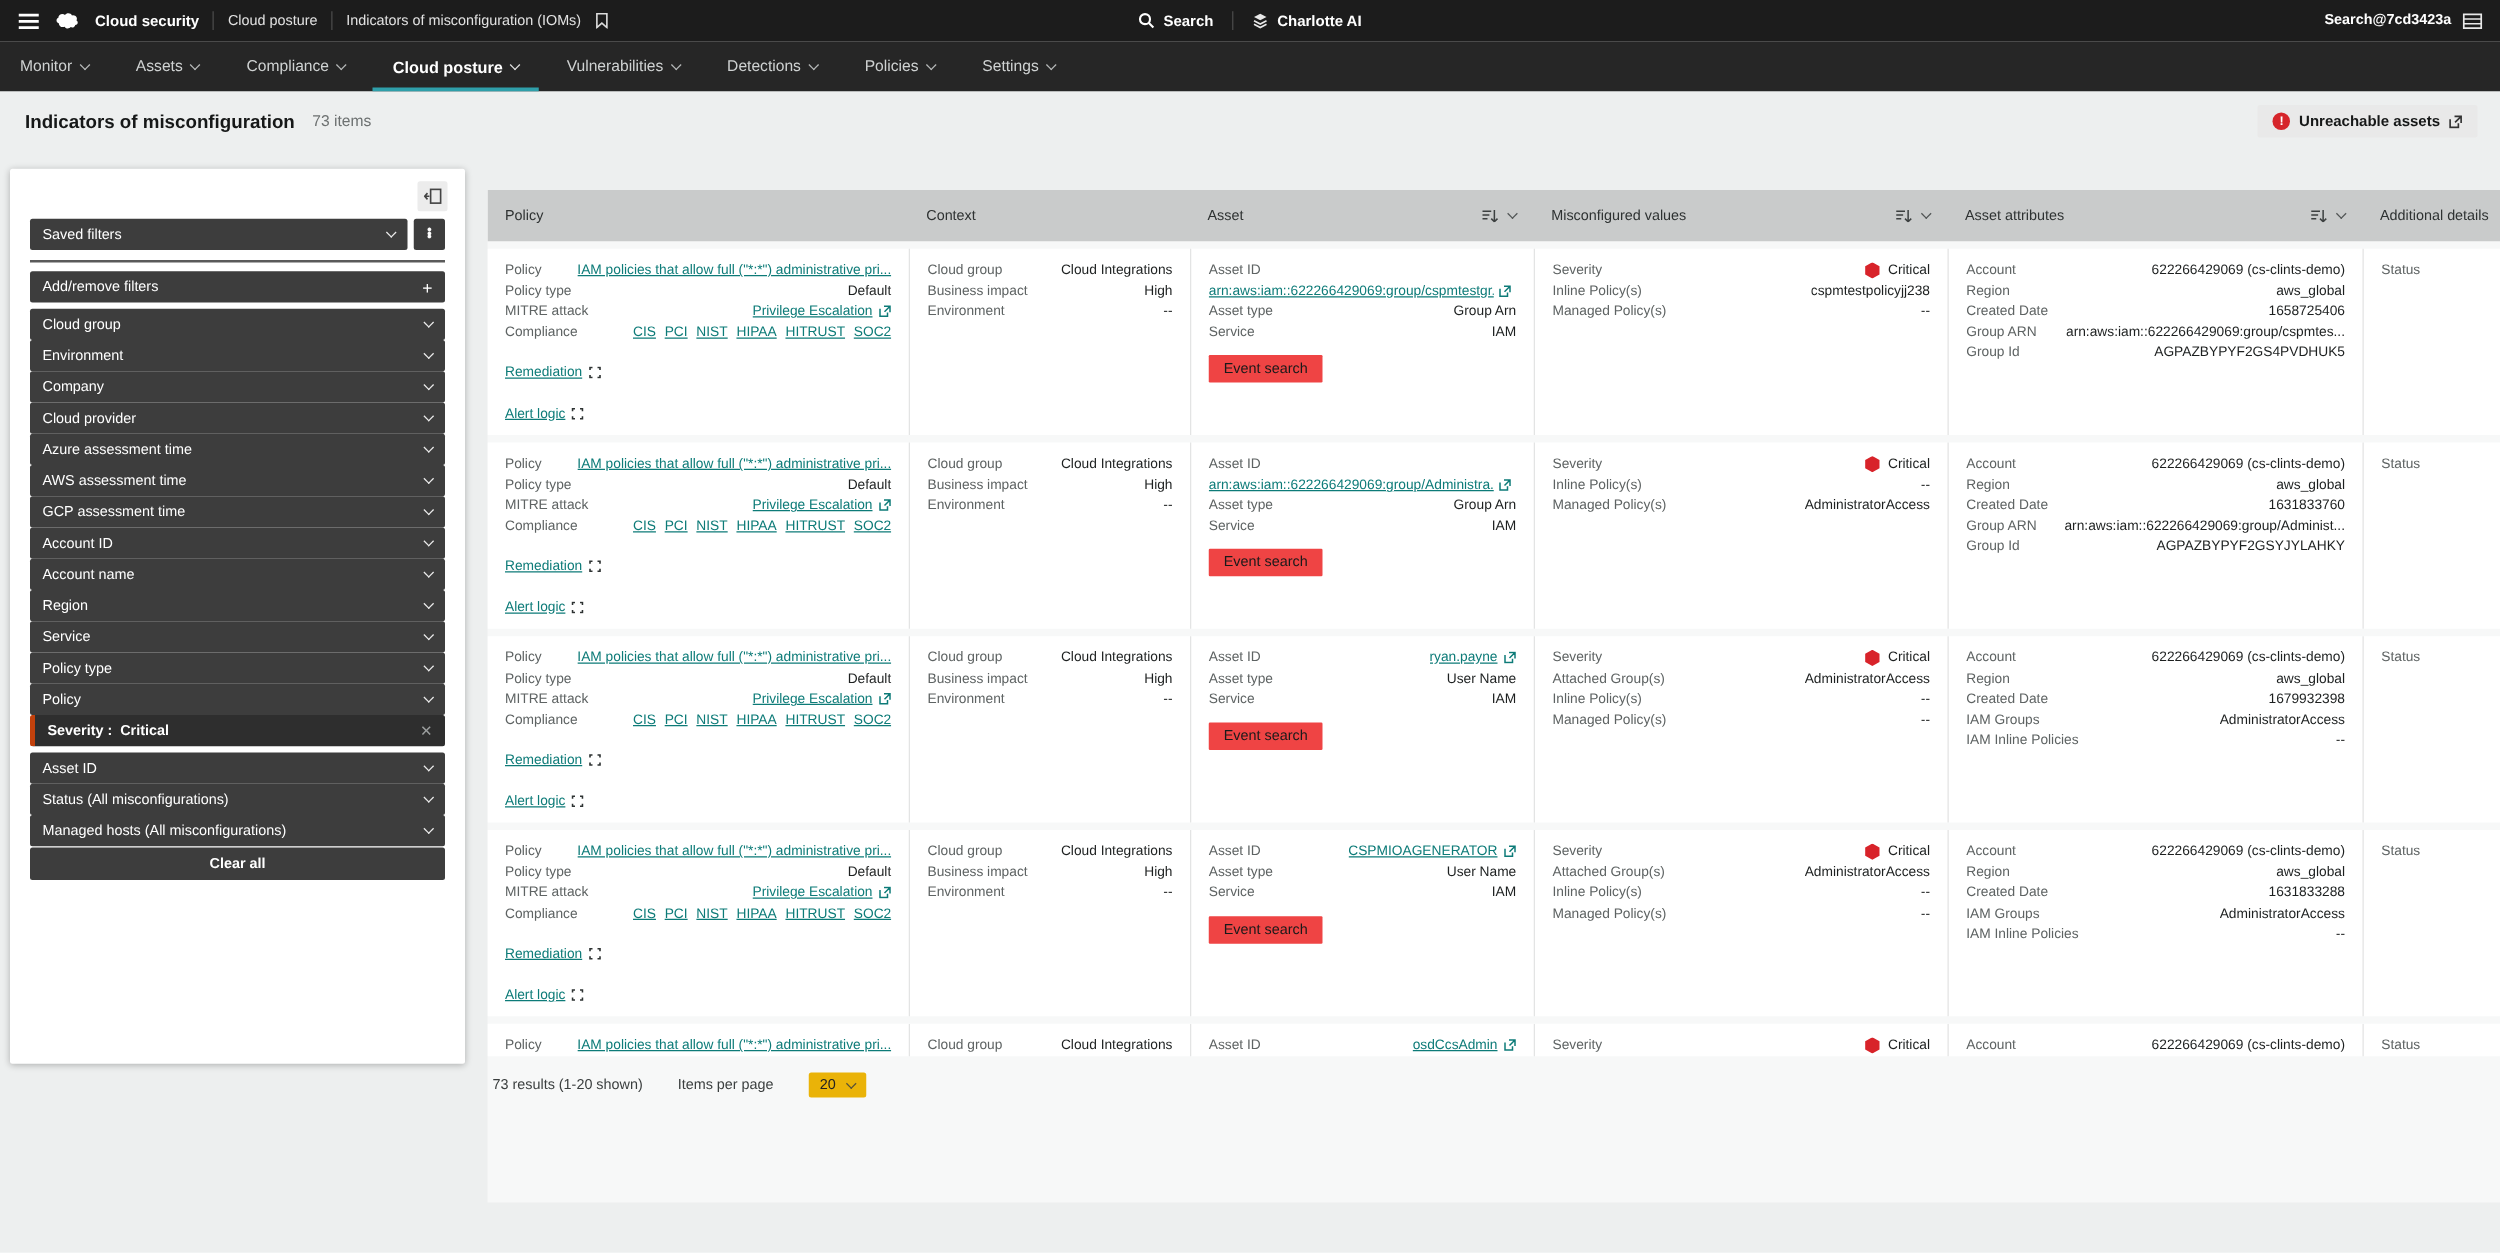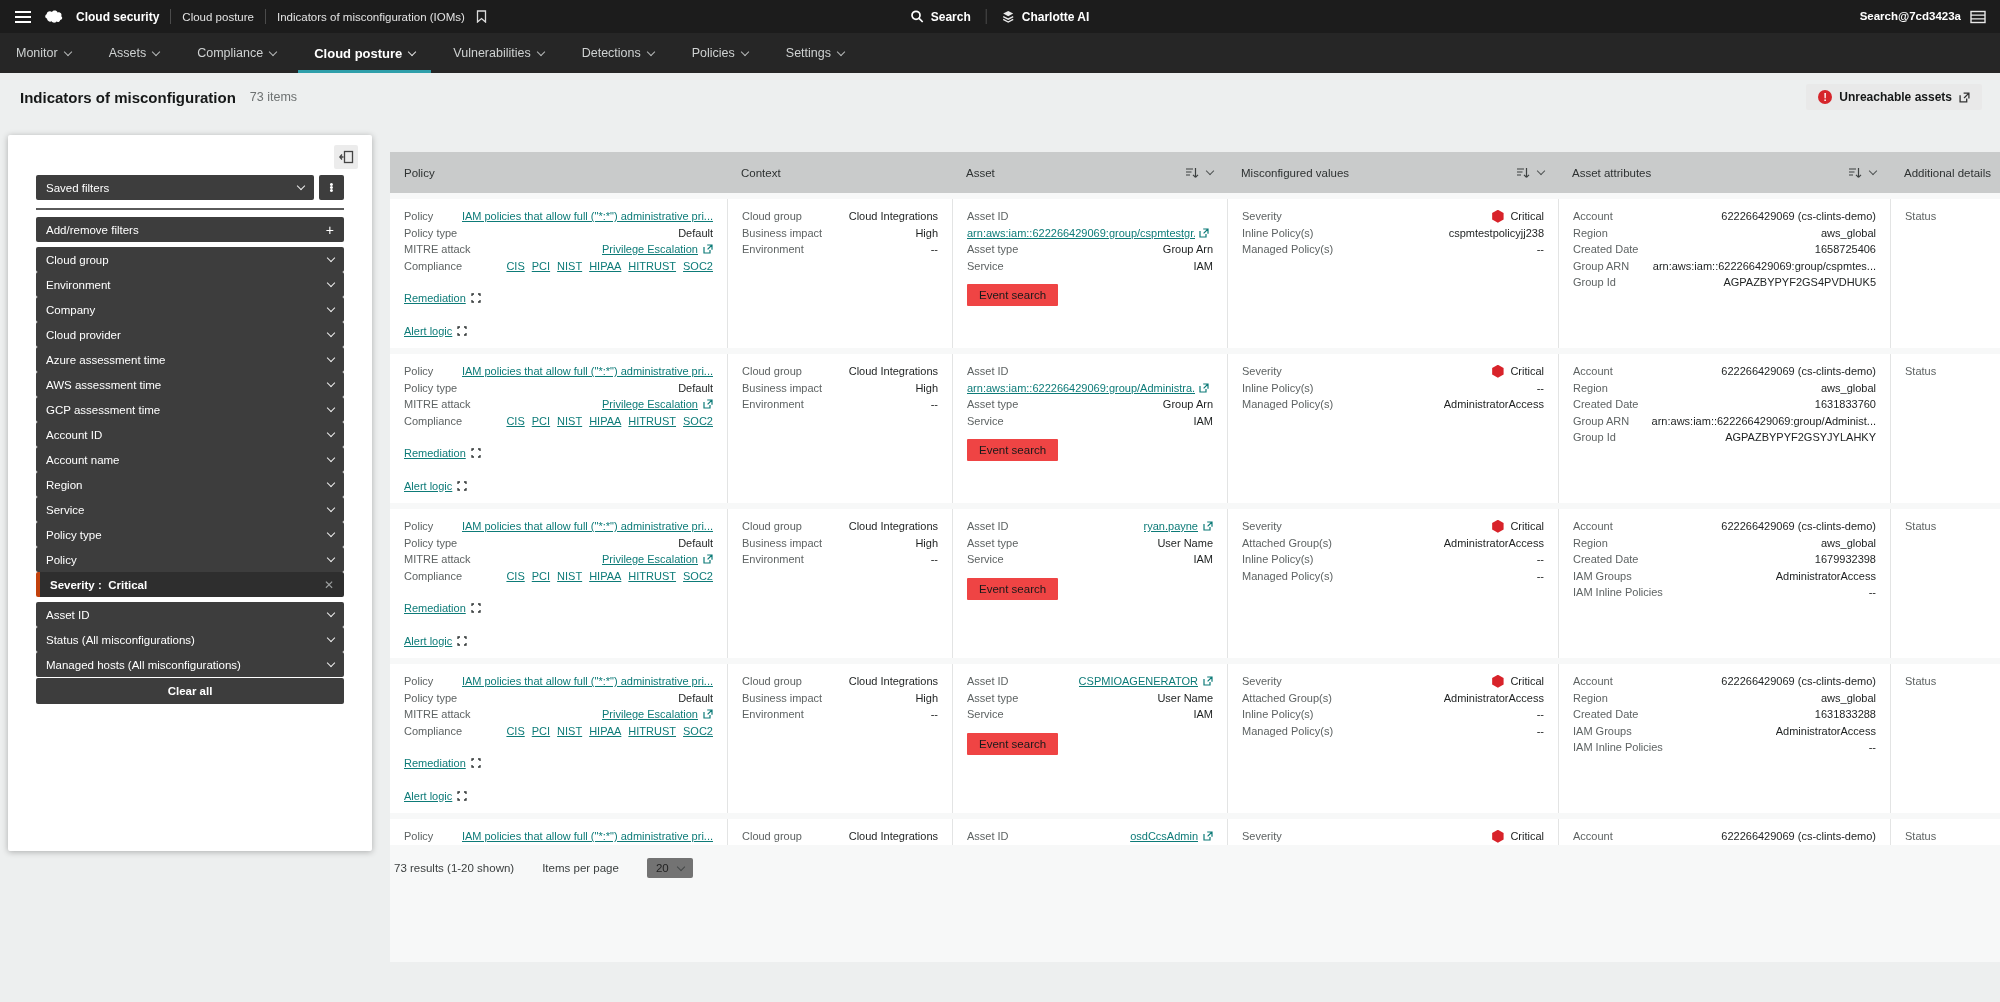--- a/index.html
+++ b/index.html
@@ -24,21 +24,21 @@
   .chev{width:6px;height:6px;border-right:1.5px solid currentColor;border-bottom:1.5px solid currentColor;transform:rotate(45deg);display:inline-block;margin-top:-3px;opacity:.85}
 
   
   .pagehead{position:absolute;top:73px;left:0;right:0;height:48px;display:flex;align-items:center;padding:0 18px 0 20px}
   .page-title{font-size:15px;font-weight:bold;color:#161818}
   .page-count{margin-left:14px;font-size:12.5px;color:#6d7171}
   .unreach-btn{margin-left:auto;background:#e9e9e9;border:none;display:flex;align-items:center;gap:7px;padding:6px 12px;font-size:12px;font-weight:bold;color:#161818;border-radius:2px;cursor:pointer;font-family:inherit}
   .alert-dot{width:14px;height:14px;border-radius:50%;background:#d6252b;color:#fff;font-size:10px;font-weight:bold;display:inline-flex;align-items:center;justify-content:center}
 
   
-  .sidebar{position:absolute;left:8px;top:135px;width:364px;height:716px;background:#fff;box-shadow:0 1px 6px rgba(0,0,0,.28);border-radius:2px;padding:40px 28px 16px}
+  .sidebar{position:absolute;left:8px;top:135px;width:364px;height:716px;background:#fff;box-shadow:0 1px 6px rgba(0,0,0,.28);border-radius:2px;padding:40px 16px 16px}
   .sb-collapse{position:absolute;top:10px;right:14px;width:24px;height:24px;background:#ececec;display:flex;align-items:center;justify-content:center;color:#3b3f3f;cursor:pointer;border-radius:2px}
   .sb-top{display:flex;gap:5px}
   .filter-pill{background:#3d3d3d;color:#fff;height:25px;display:flex;align-items:center;justify-content:space-between;padding:0 10px;font-size:11.5px;border-radius:2px;cursor:pointer;width:100%}
   .filter-pill .chev{opacity:.9}
   .kebab{width:25px;height:25px;flex:none;background:#3d3d3d;color:#fff;display:flex;align-items:center;justify-content:center;border-radius:2px;cursor:pointer;font-size:11px;letter-spacing:0;line-height:3px}
   .sb-divider{height:2px;background:#5a5a5a;margin:8px 0 7px}
   .filter-list > .filter-pill{margin-bottom:5px}
   .chip{background:#2e2e2e;border-left:4px solid #c2410c;font-weight:bold;margin-bottom:5px}
   .chip .x{color:#9c9f9f;font-size:12px;font-weight:normal}
   .clear-btn{background:#3d3d3d;color:#fff;height:26px;width:100%;display:flex;align-items:center;justify-content:center;font-weight:bold;font-size:11.5px;border:none;border-radius:2px;cursor:pointer;font-family:inherit;margin-top:1px}
@@ -66,21 +66,21 @@
   .arn-line .tl{display:inline-block;max-width:228px;overflow:hidden}
   .link-with-icon{display:inline-flex;align-items:center;gap:5px;color:#0d7b78}
   .comp-links{display:inline-flex;gap:7px}
   .left-link{display:flex;align-items:center;gap:5px;color:#2e3333;margin-top:16px}
   .btn-event{margin-top:10px;background:#ef4444;border:none;padding:5px 12px;font-size:11.5px;color:#181a1a;cursor:pointer;font-family:inherit;border-radius:1px}
   .sev{display:inline-flex;align-items:center;gap:6px}
   .hex{width:13px;height:13px;background:#d8232a;clip-path:polygon(50% 0,94% 25%,94% 75%,50% 100%,6% 75%,6% 25%);flex:none}
 
   
   .tfoot{display:flex;align-items:center;gap:28px;padding:13px 0 0 4px;font-size:11.5px;color:#3a3e3e}
-  .pp-select{background:#737373;padding:4px 9px;display:flex;align-items:center;gap:9px;cursor:pointer;border-radius:2px;color:#222}
+  .pp-select{background:#eab308;padding:4px 9px;display:flex;align-items:center;gap:9px;cursor:pointer;border-radius:2px;color:#222}
   svg{display:block}
 </style>
 </head>
 <body>
 
 <header class="topbar">
   <div class="tb-left">
     <span class="icon-btn">
       <svg width="18" height="14" viewBox="0 0 18 14">
           <path d="M1 2h16M1 7h16M1 12h16" stroke="#fff" stroke-width="2.2"></path>

